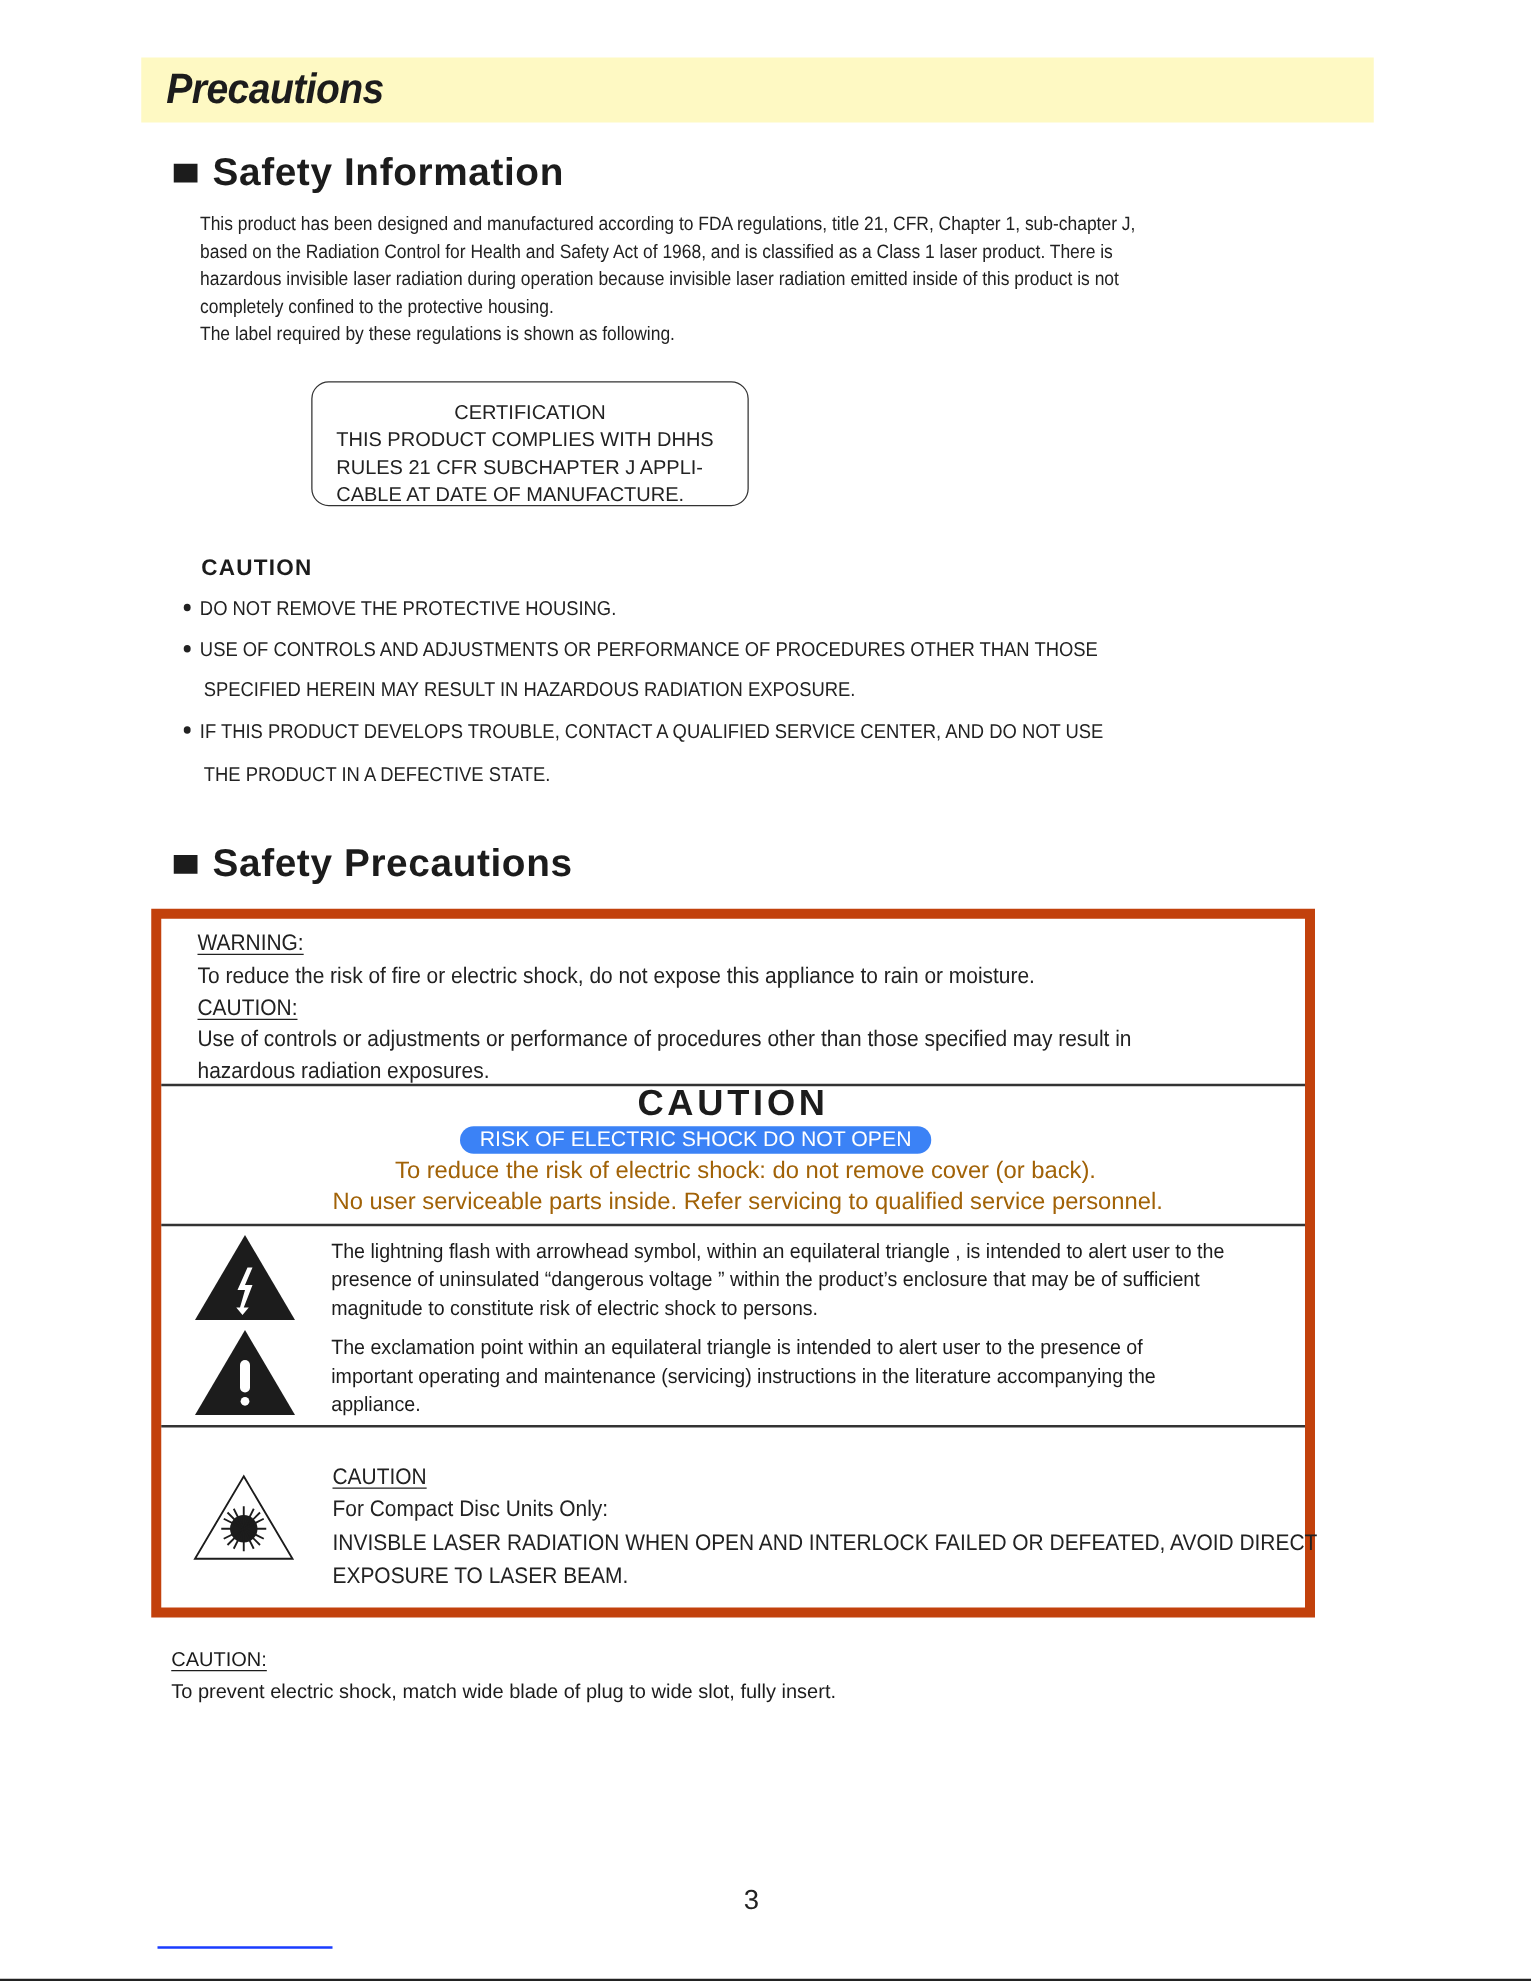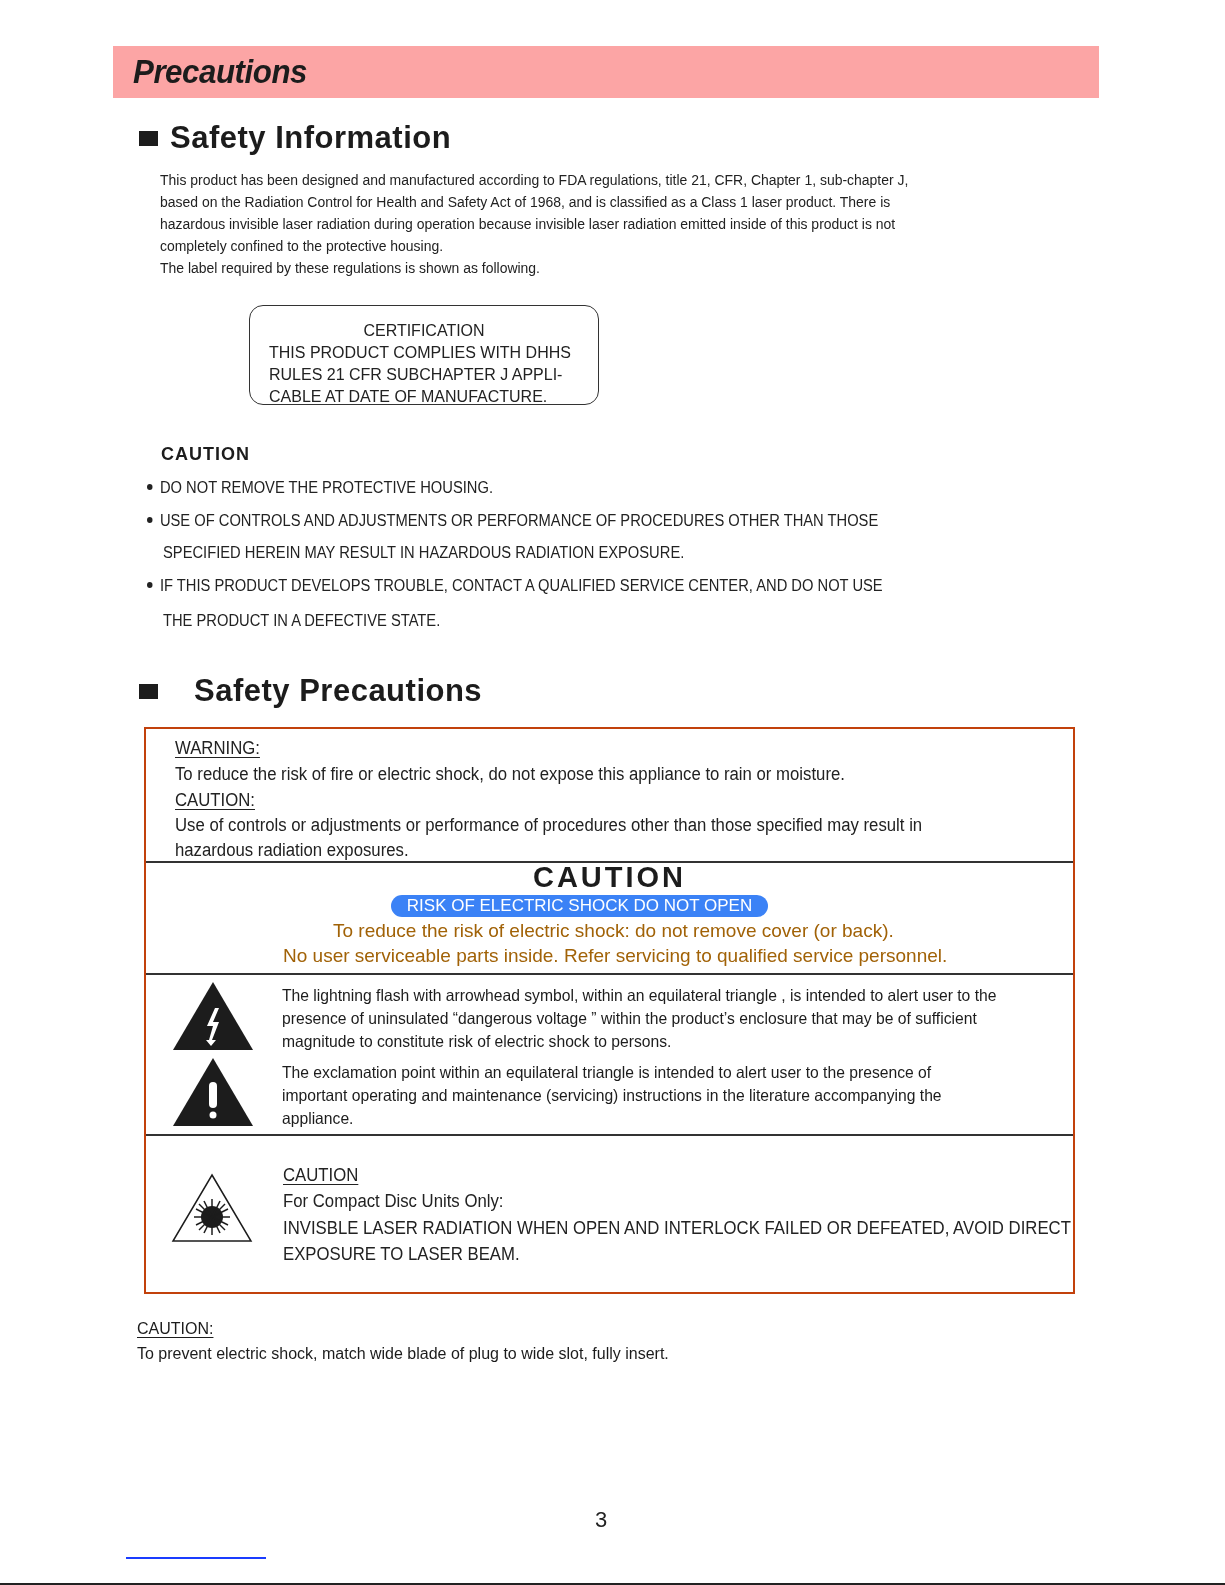--- a/index.html
+++ b/index.html
@@ -2,21 +2,21 @@
 <html><head>
   <meta charset="utf-8">
   <style>
     html, body { margin: 0; padding: 0; }
     body {
       width: 1225px; height: 1585px; position: relative; background: #ffffff;
       font-family: "Liberation Sans", sans-serif; color: #1a1a1a; overflow: hidden;
     }
     .abs { position: absolute; }
     .header-bar {
-      left: 113px; top: 46px; width: 986px; height: 52px; background: #fca5a5;
+      left: 113px; top: 46px; width: 986px; height: 52px; background: #fef9c3;
     }
     .header-title {
       position: absolute; left: 20px; top: 6px; font-size: 34px; font-weight: bold;
       font-style: italic; color: #1c1c1c; letter-spacing: -0.5px;
       transform: scaleX(0.92); transform-origin: left;
     }
     .section-heading {
       font-size: 31px; font-weight: bold; color: #1c1c1c; letter-spacing: 0.5px;
       display: flex; align-items: center;
     }
@@ -35,21 +35,21 @@
       font-size: 16px; line-height: 22px; color: #222; white-space: nowrap;
     }
     .caution-small {
       font-size: 18px; font-weight: bold; letter-spacing: 1px; color: #1c1c1c;
     }
     .list-item {
       font-size: 16px; color: #222; white-space: nowrap; transform: scaleX(0.92); transform-origin: left;
     }
     .dot { display: inline-block; width: 6px; height: 6px; border-radius: 50%; background: #222; margin-right: 8px; vertical-align: middle; position: relative; top: -2px; }
     .frame {
-      left: 144px; top: 727px; width: 931px; height: 567px; border: 2px solid #c2410c; box-sizing: border-box;
+      left: 121px; top: 727px; width: 931px; height: 567px; border: 8px solid #c2410c; box-sizing: border-box;
     }
     .hline { position: absolute; left: 0; right: 0; height: 1.5px; background: #333; }
     .frame-text { font-size: 18px; color: #222; white-space: nowrap; transform: scaleX(0.93); transform-origin: left; }
     .u { text-decoration: underline; text-underline-offset: 3px; }
     .big-caution {
       font-size: 29px; font-weight: bold; letter-spacing: 3px; color: #1c1c1c; text-align: center;
     }
     .pill {
       background: #3b82f6; color: #fff; border-radius: 12px; font-size: 17px; padding: 0 16px;
       height: 22px; line-height: 22px; white-space: nowrap;
@@ -95,21 +95,21 @@
 </div>
 <div class="abs list-item" style="left:147px; top:512px;">
   <span class="dot"></span><span>USE OF CONTROLS AND ADJUSTMENTS OR PERFORMANCE OF PROCEDURES OTHER THAN THOSE</span>
 </div>
 <div class="abs list-item" style="left:163px; top:544px;">SPECIFIED HEREIN MAY RESULT IN HAZARDOUS RADIATION EXPOSURE.</div>
 <div class="abs list-item" style="left:147px; top:577px;">
   <span class="dot"></span><span>IF THIS PRODUCT DEVELOPS TROUBLE, CONTACT A QUALIFIED SERVICE CENTER, AND DO NOT USE</span>
 </div>
 <div class="abs list-item" style="left:163px; top:612px;">THE PRODUCT IN A DEFECTIVE STATE.</div>
 
-<div class="abs section-heading" style="left:139px; top:673px;gap:24px;">
+<div class="abs section-heading" style="left:139px; top:673px;">
   <span class="bullet-square"></span>
   <span>Safety Precautions</span>
 </div>
 
 <div class="abs frame">
 
   <div class="abs frame-text" style="left:29px; top:9px;">
     <span class="u">WARNING:</span>
   </div>
   <div class="abs frame-text" style="left:29px; top:35px;">To reduce the risk of fire or electric shock, do not expose this appliance to rain or moisture.</div>

